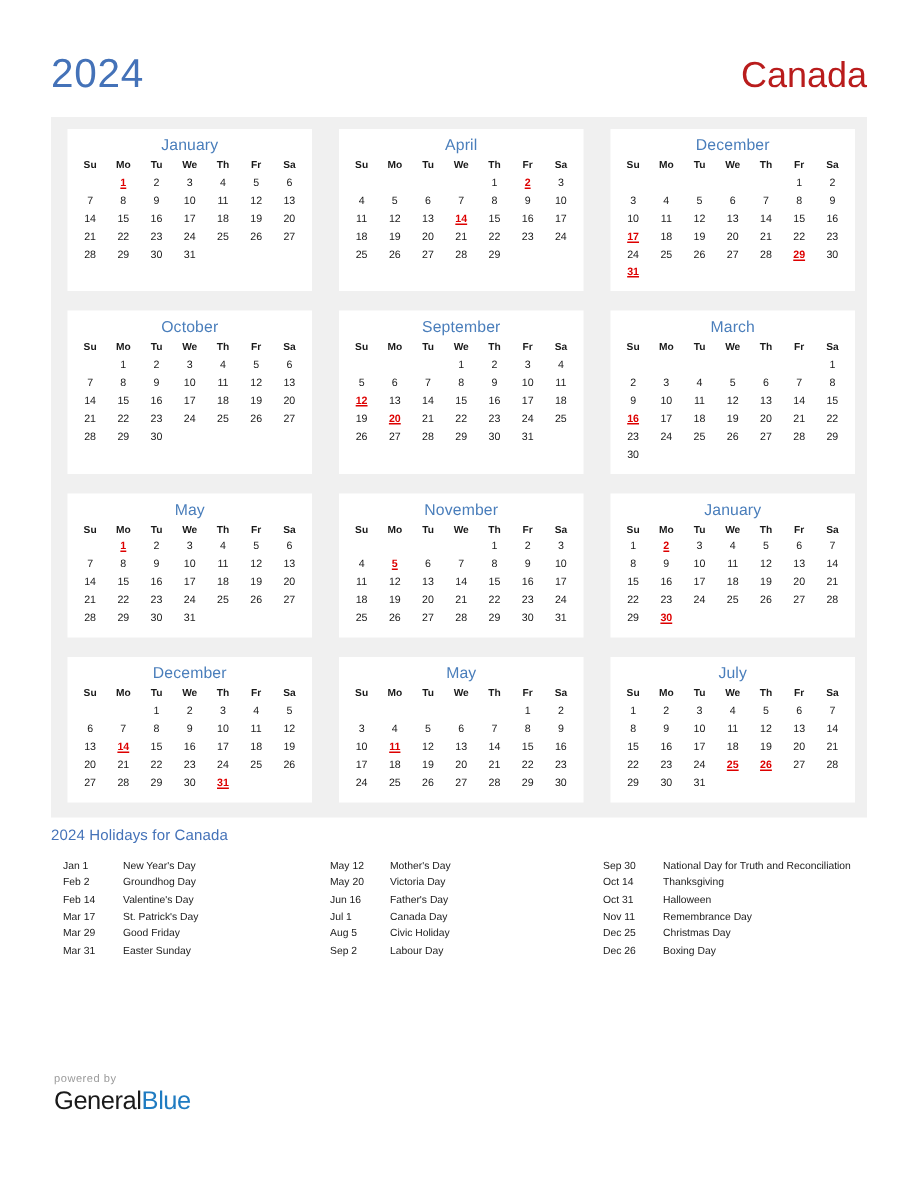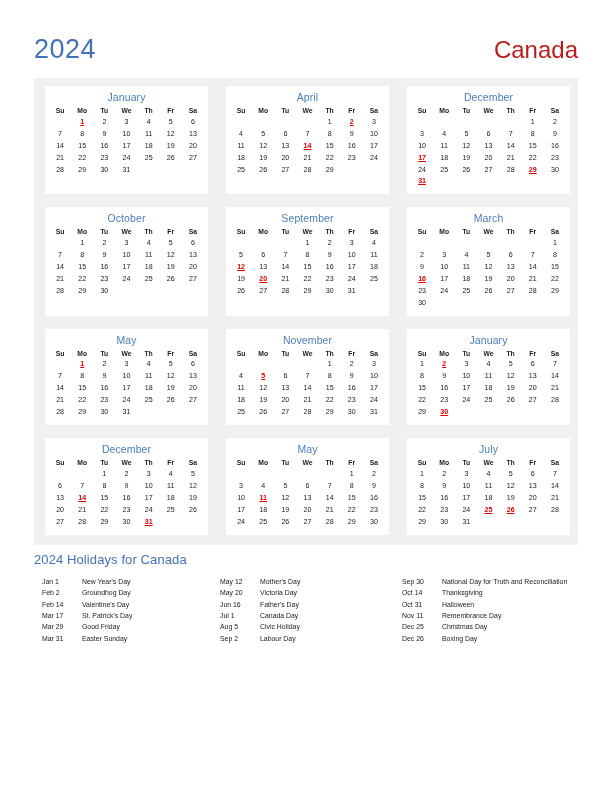--- a/index.html
+++ b/index.html
@@ -109,21 +109,21 @@
 
   
   .holidays-section {
     position: absolute;
     left: 34px;
     top: 552px;
     width: 544px;
   }
   .holidays-title {
     color: #4472b8;
-    font-size: 13px;
+    font-size: 10px;
     margin-bottom: 11px;
     letter-spacing: 0.1px;
   }
   .holidays-columns {
     position: relative;
     display: block;
     height: 95px;
   }
   .holiday-col {
     position: absolute;
@@ -1036,14 +1036,18 @@
             <div class="holiday-name">Christmas Day</div>
           </div>
           <div class="holiday-row">
             <div class="holiday-date">Dec 26</div>
             <div class="holiday-name">Boxing Day</div>
           </div>
         </div>
       </div>
   </div>
 
+  <div class="footer">
+    <div class="powered-by">powered by</div>
+    <div class="brand"><span class="brand-general">General</span><span class="brand-blue">Blue</span></div>
+  </div>
 
 </div>
 
 </body></html>

